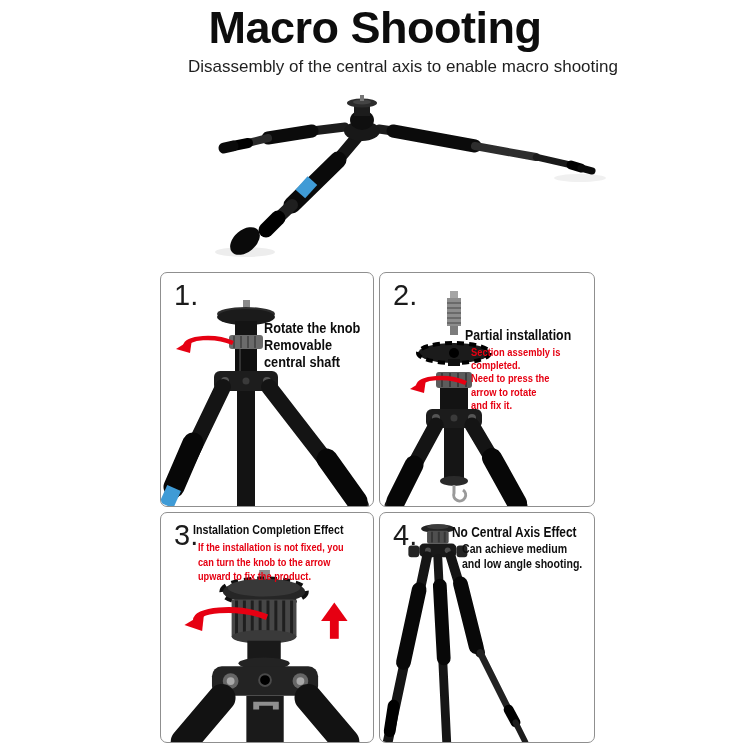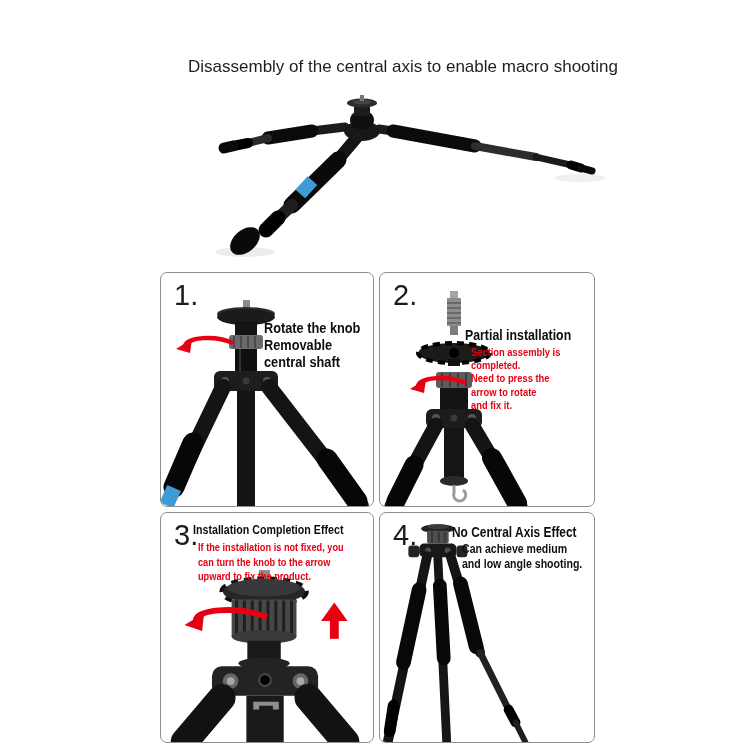--- a/index.html
+++ b/index.html
@@ -43,20 +43,21 @@
   .p4 .note{left:82px;top:29px;font-size:12px;line-height:1.25;transform:scaleX(0.88);}
 
   .red-stroke{stroke:var(--red);}
   .red-fill{fill:var(--red);}
 </style>
 </head>
 <body>
 
 <div class="stage">
 
+  <div class="title">Macro Shooting</div>
   <div class="subtitle">Disassembly of the central axis to enable macro shooting</div>
 
   <div class="hero">
     <svg viewBox="0 0 490 175">
 
       <ellipse cx="115" cy="162" rx="30" ry="5" fill="#ededed"></ellipse>
       <ellipse cx="450" cy="88" rx="26" ry="4" fill="#f0f0f0"></ellipse>
 
       <g>
         <line x1="215" y1="37" x2="182" y2="41" stroke="#1c1c1c" stroke-width="9" stroke-linecap="round"></line>

